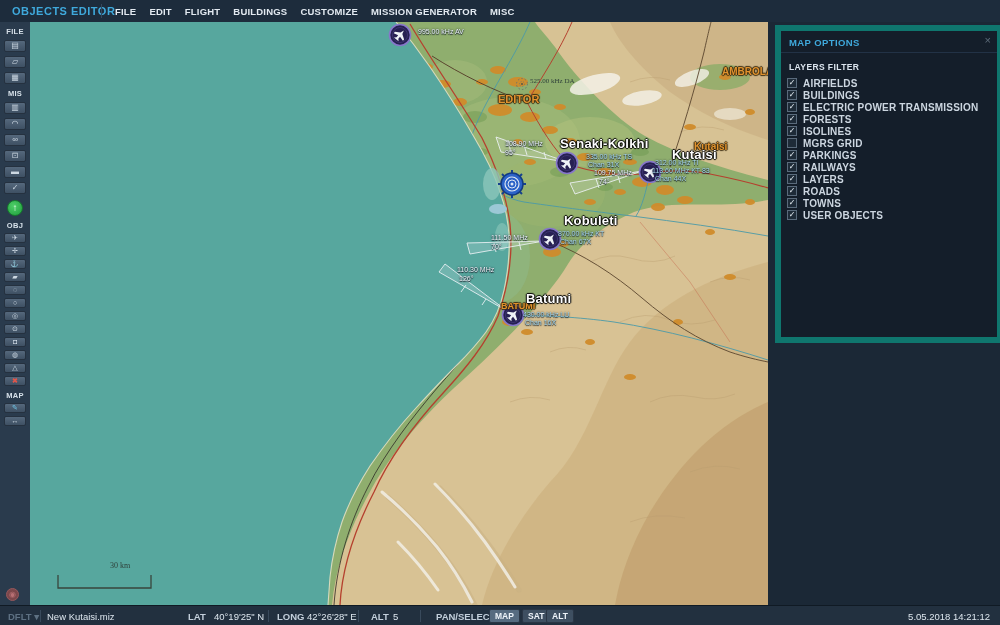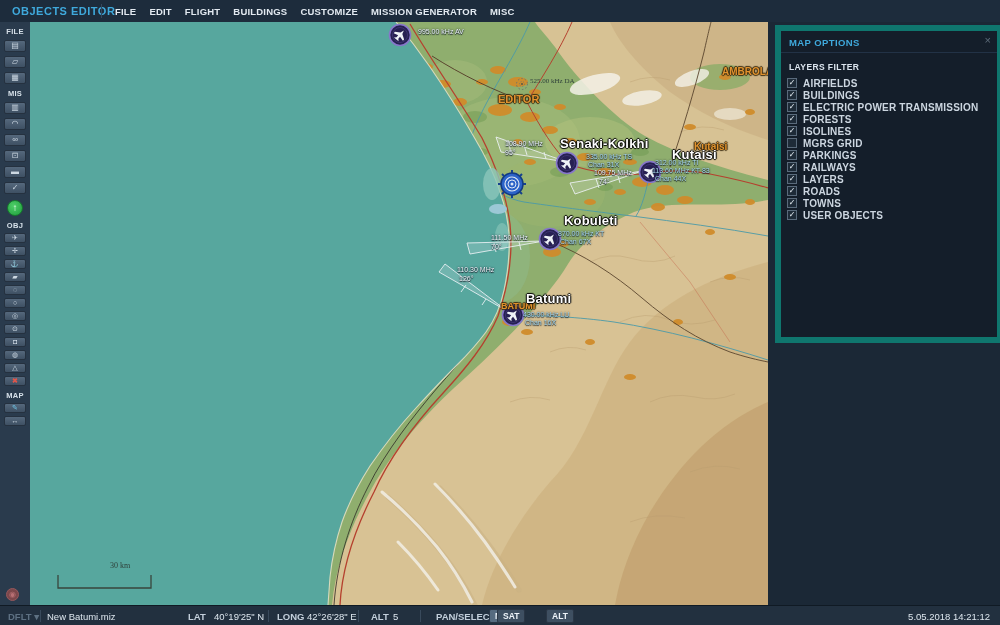--- a/index.html
+++ b/index.html
@@ -379,30 +379,30 @@
             <span class="cb">✓</span>
             <span class="rl">USER OBJECTS</span>
           </div>
       </div>
     </section>
   </div>
 
   <footer id="status">
     <span class="sl dflt" style="left:8px"><span>DFLT</span> <span>▾</span></span>
     <span class="sdiv" style="left:40px"></span>
-    <span class="sl" style="left:47px">New Batumi.miz</span>
+    <span class="sl" style="left:47px">New Kutaisi.miz</span>
     <span class="sl slb" style="left:188px">LAT</span>
     <span class="sl" style="left:214px">40°19'25" N</span>
     <span class="sdiv" style="left:268px"></span>
     <span class="sl slb" style="left:277px">LONG</span>
     <span class="sl" style="left:307px">42°26'28" E</span>
     <span class="sdiv" style="left:358px"></span>
     <span class="sl slb" style="left:371px">ALT</span>
     <span class="sl" style="left:393px">5</span>
     <span class="sdiv" style="left:420px"></span>
     <span class="sl slb" style="left:436px">PAN/SELECT</span>
     <button class="sbtn active" style="left:489px">MAP</button>
-    <button class="sbtn" style="left:497px">SAT</button>
+    <button class="sbtn" style="left:522px">SAT</button>
     <button class="sbtn" style="left:546px">ALT</button>
     <span class="sl" style="right:10px">5.05.2018 14:21:12</span>
   </footer>
 
 </div>
 
 </body></html>

